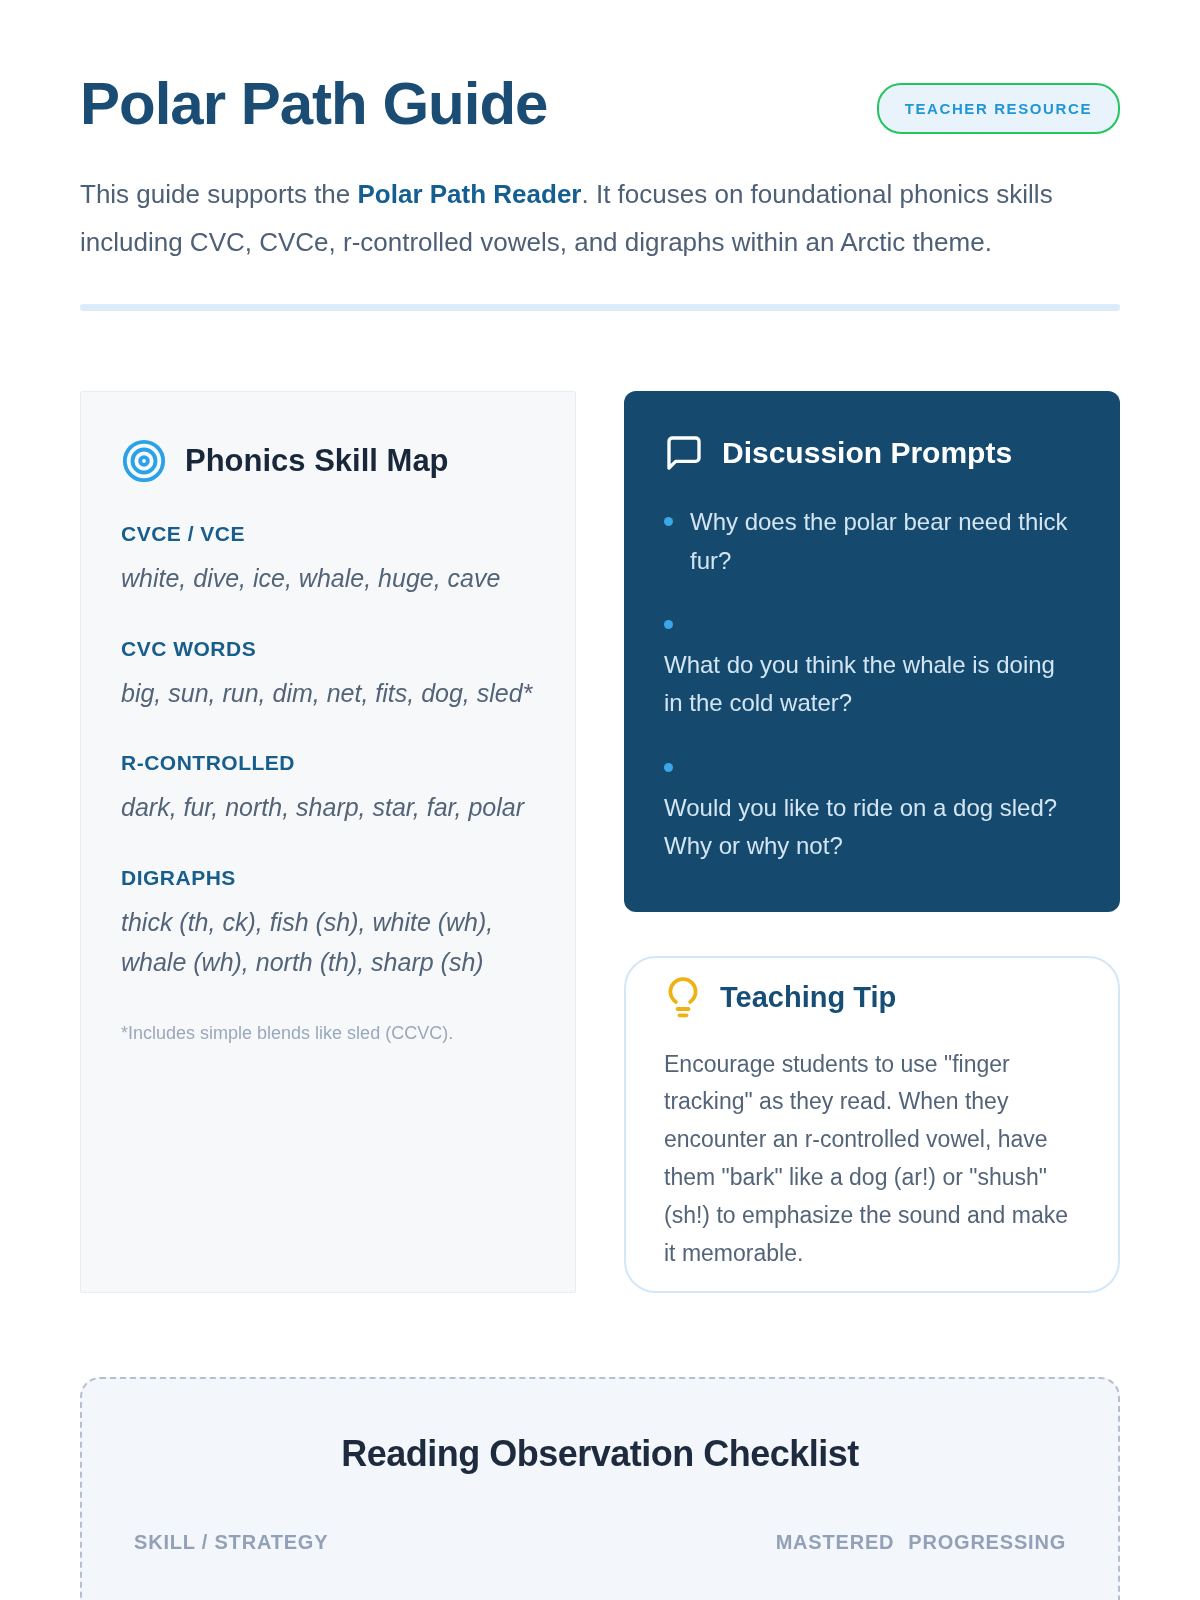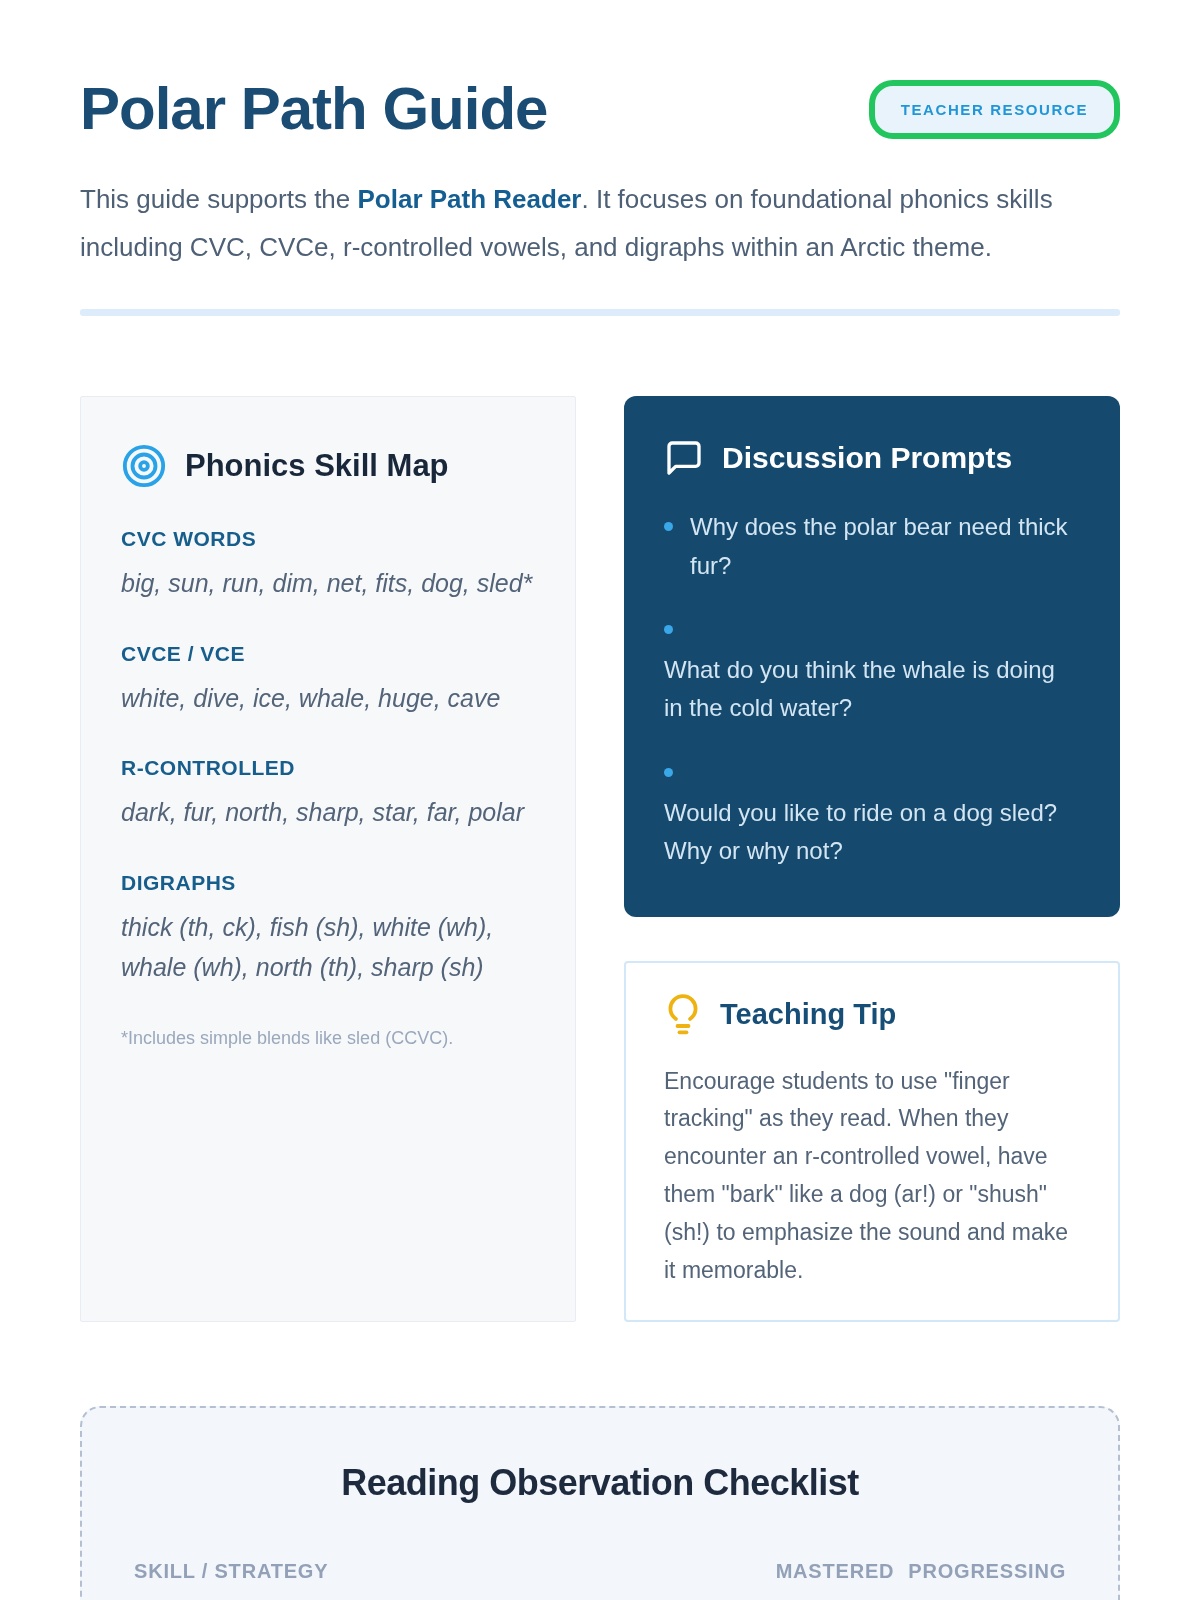--- a/index.html
+++ b/index.html
@@ -13,21 +13,21 @@
   .container { width:1040px; margin:0 auto; padding-top:74px; }
 
   
   .header-row { display:flex; justify-content:space-between; align-items:flex-end; }
   h1 {
     font-size:60px; font-weight:bold; color:#1b4d74;
     letter-spacing:-1px; line-height:1.0;
   }
   .badge {
     margin-top:6px;
-    background:#e8f3fc; border:6px solid #22c55e; color:#2196d6;
+    background:#e8f3fc; border:2px solid #22c55e; color:#2196d6;
     font-size:15px; font-weight:bold; letter-spacing:1.6px;
     padding:15px 26px; border-radius:24px; white-space:nowrap;
   }
 
   
   .intro {
     margin-top:36px; max-width:990px;
     font-size:26px; line-height:1.85; color:#4e6076;
   }
   .intro .reader-bold { font-weight:bold; color:#155e92; }
@@ -65,22 +65,22 @@
   .prompt-item { display:flex; gap:17px; }
   .prompt-item + .prompt-item { margin-top:26px;flex-direction:column; }
   .bullet-dot {
     flex:0 0 auto; width:9px; height:9px; border-radius:50%;
     background:#39a7e8; margin-top:14px;
   }
   .prompt-text { font-size:24px; line-height:1.6; color:#d3e5f2; }
 
   
   .card-tip {
-    background:#ffffff; border:2px solid #d2e7f8; border-radius:4px;
-    padding:30px 38px; flex:1;
+    background:#ffffff; border:2px solid #d2e7f8; border-radius:32px;
+    padding:18px 38px; flex:1;
   }
   .card-tip .card-title { font-size:29px; font-weight:bold; color:#164e77; }
   .tip-body { margin-top:26px; font-size:23px; line-height:1.65; color:#536479; }
 
   
   .checklist {
     margin-top:84px; background:#f3f6fa;
     border:2px dashed #b4c0d1; border-radius:20px;
     padding:54px 52px; min-height:380px;
   }
@@ -123,26 +123,26 @@
           <svg width="46" height="46" viewBox="0 0 24 24" fill="none" stroke="#2aa2e8" stroke-width="2">
             <circle cx="12" cy="12" r="10"></circle>
             <circle cx="12" cy="12" r="6"></circle>
             <circle cx="12" cy="12" r="2"></circle>
           </svg>
         </span>
         <span class="card-title">Phonics Skill Map</span>
       </div>
 
       <div class="ph-section">
+        <div class="ph-label">CVCE / VCE</div>
+        <div class="ph-words">white, dive, ice, whale, huge, cave</div>
+      </div>
+      <div class="ph-section">
         <div class="ph-label">CVC WORDS</div>
         <div class="ph-words">big, sun, run, dim, net, fits, dog, sled*</div>
-      </div>
-      <div class="ph-section">
-        <div class="ph-label">CVCE / VCE</div>
-        <div class="ph-words">white, dive, ice, whale, huge, cave</div>
       </div>
       <div class="ph-section">
         <div class="ph-label">R-CONTROLLED</div>
         <div class="ph-words">dark, fur, north, sharp, star, far, polar</div>
       </div>
       <div class="ph-section">
         <div class="ph-label">DIGRAPHS</div>
         <div class="ph-words">thick (th, ck), fish (sh), white (wh), whale (wh), north (th), sharp (sh)</div>
       </div>
 

